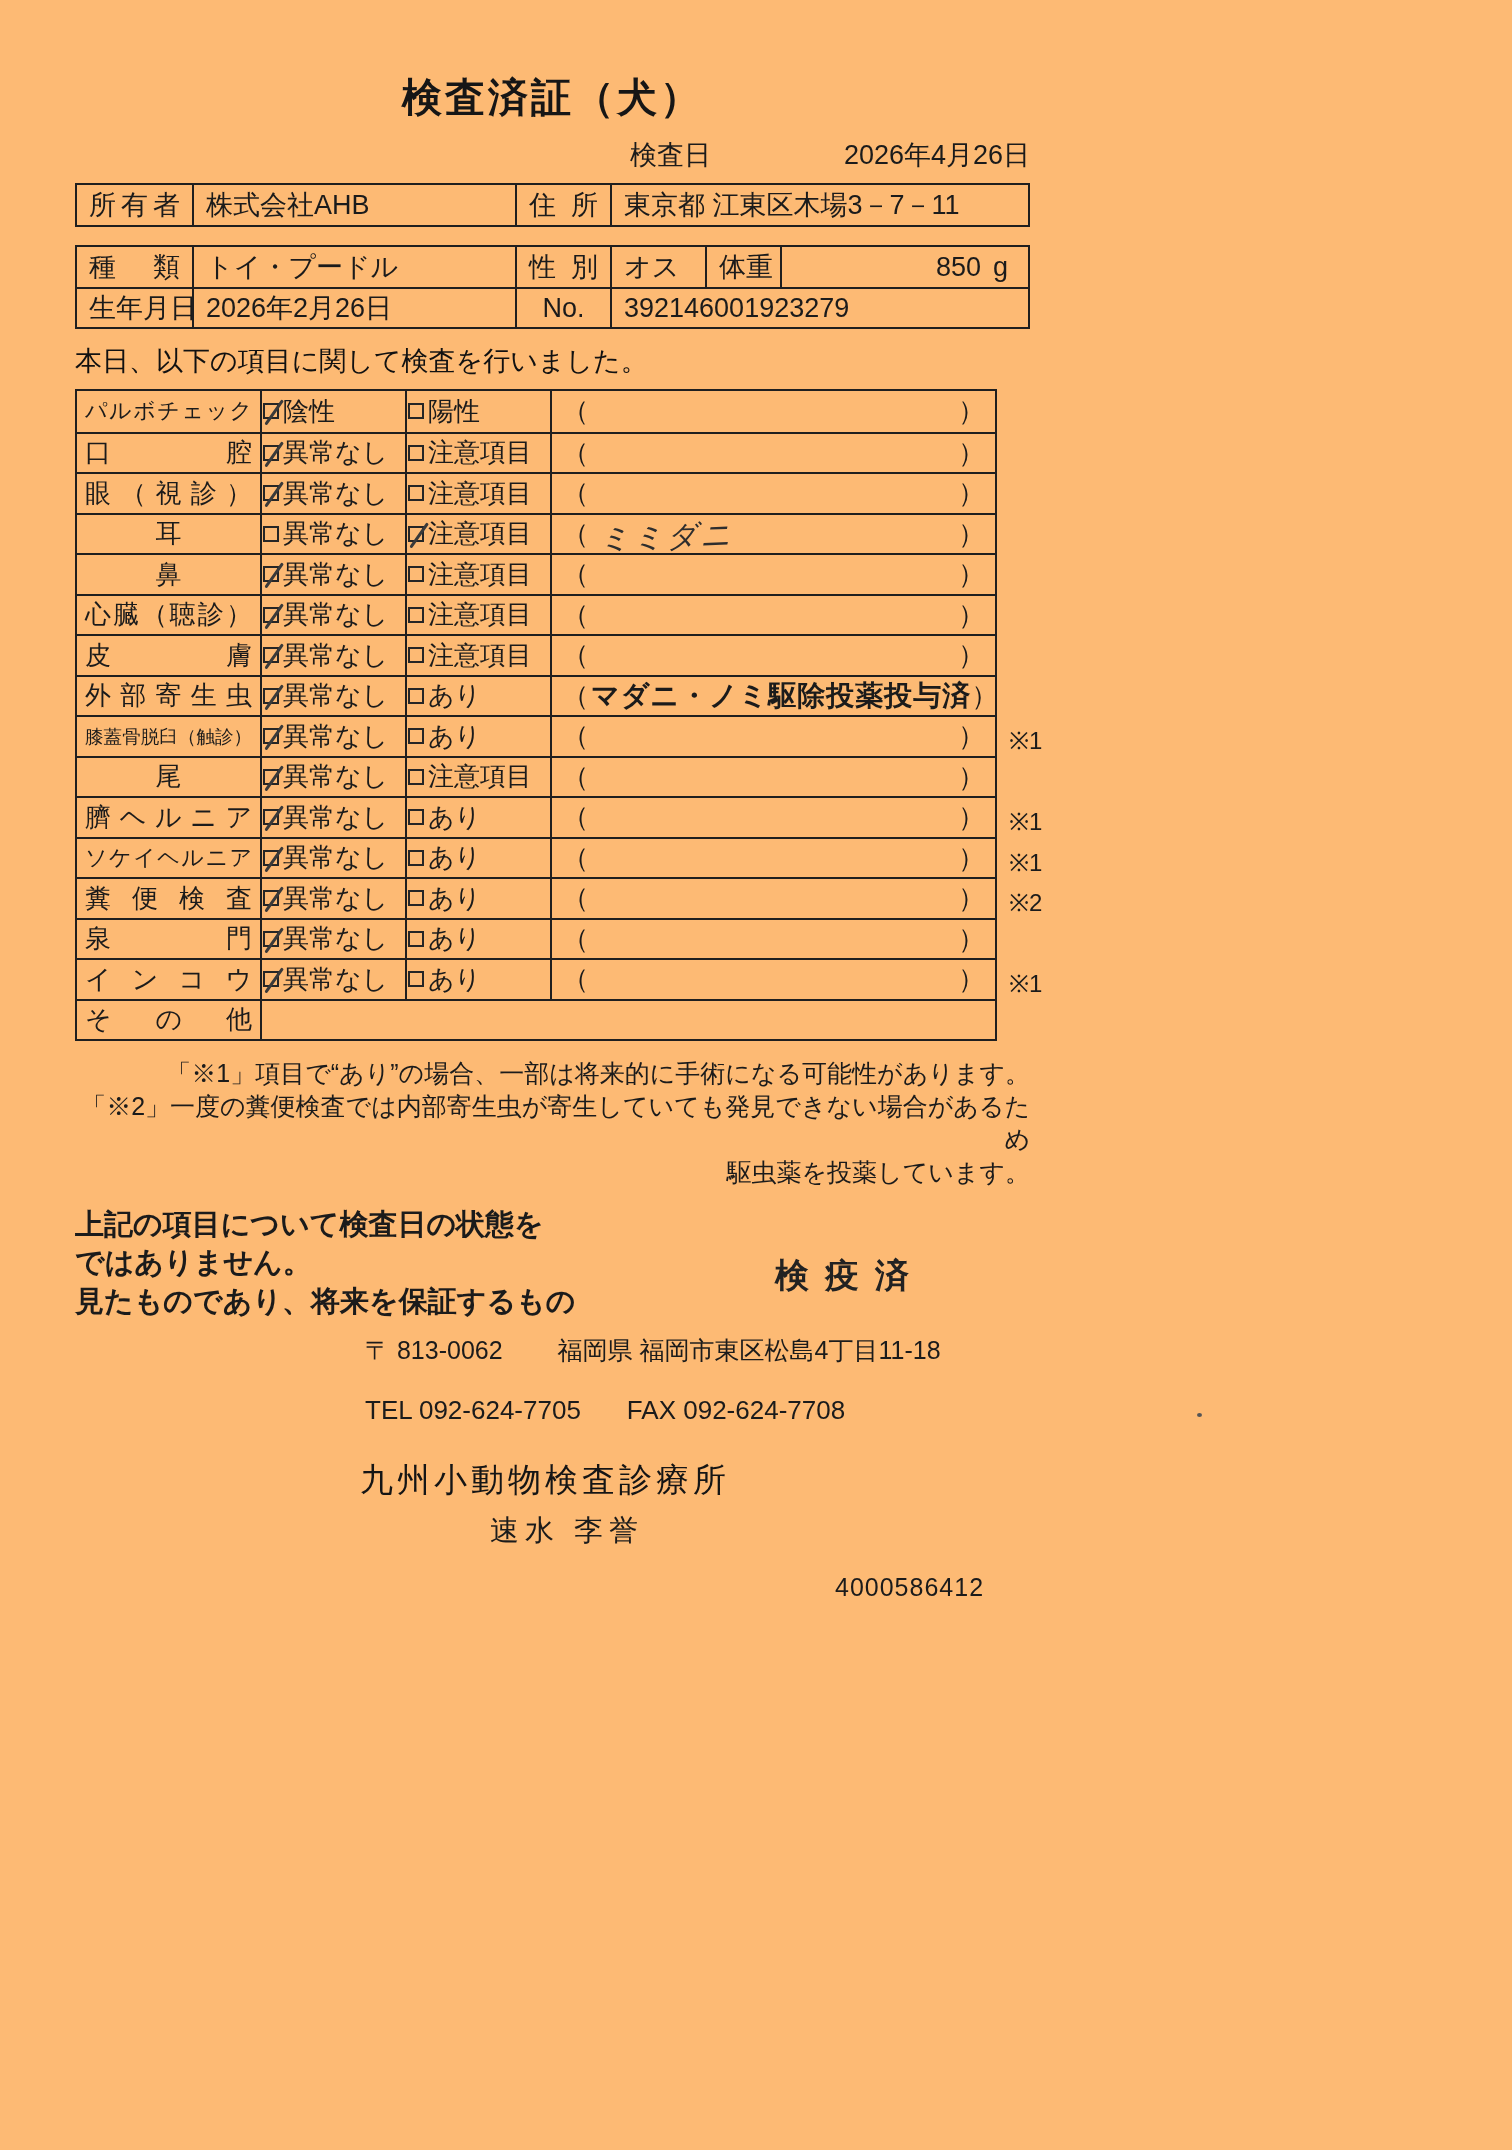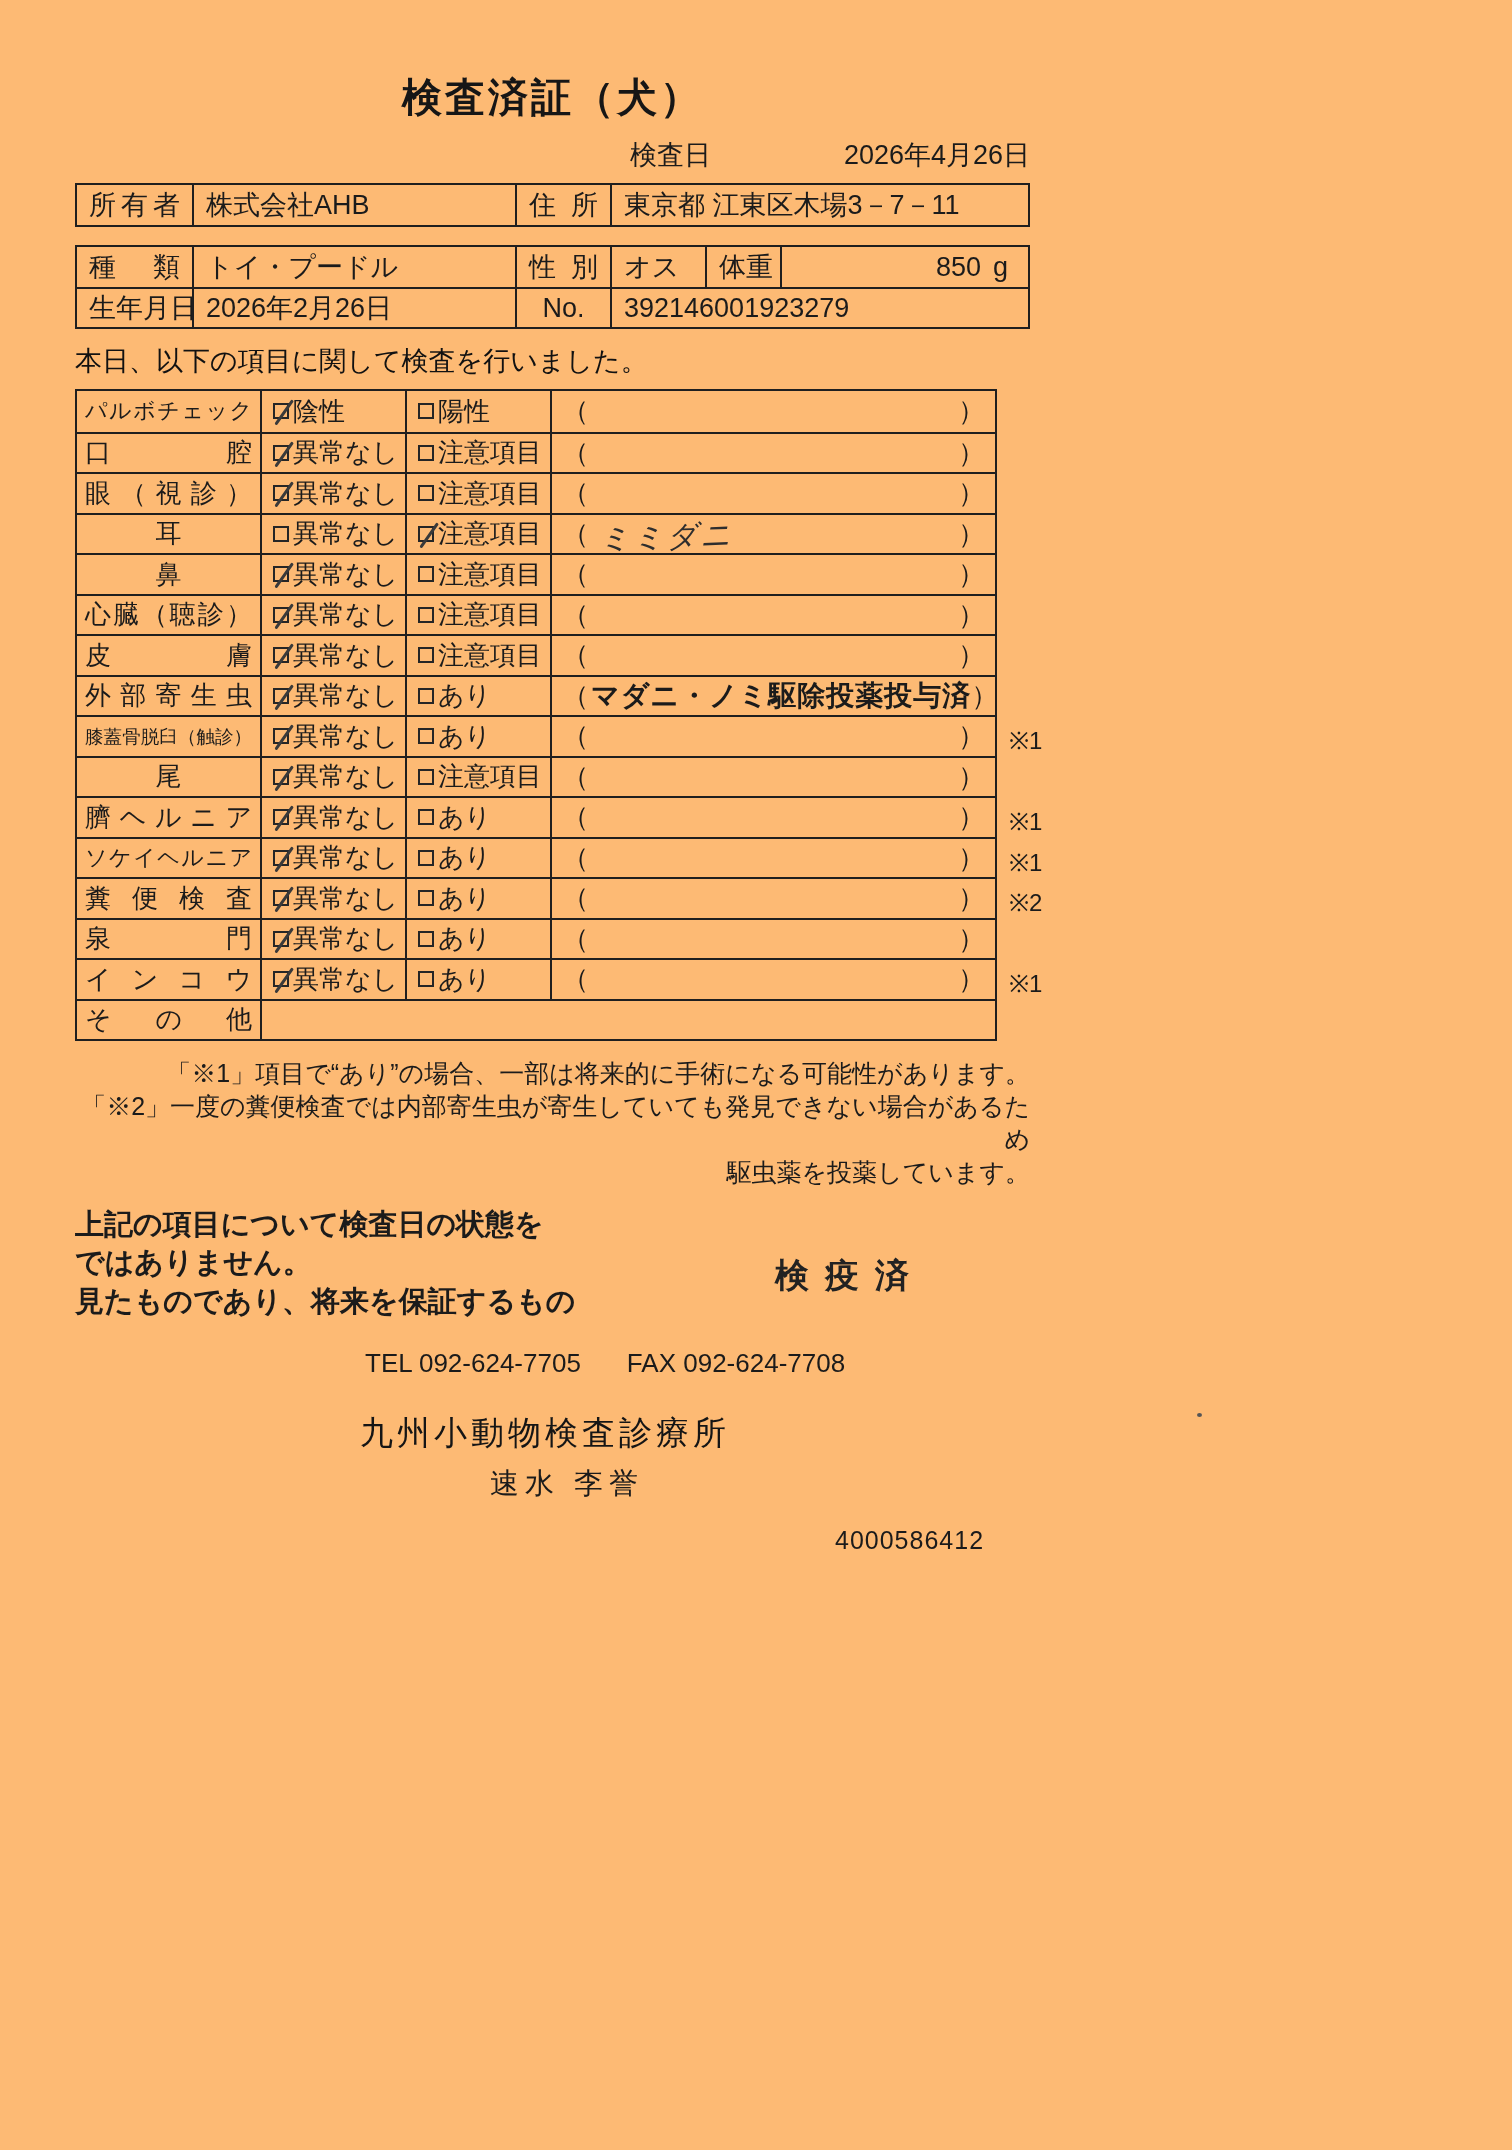--- a/index.html
+++ b/index.html
@@ -29,21 +29,21 @@
   .weightunit { display: block; padding: 0 20px 0 12px; }
 
   
   .intro { margin-top: 14px; font-size: 27px; color: #111; }
   .insp { margin-top: 10px; width: 922px; border: 2.5px solid #1f1f1f; font-size: 26px; }
   .insp .trow { position: relative; height: 40.5px; }
   .lbl { width: 183px; padding: 0 8px; justify-content: space-between; }
   .lbl.center { justify-content: center; }
   .lbl.small { font-size: 18.5px; }
   .lbl.small2 { font-size: 22px; }
-  .opt { width: 145px; padding-left: 11px; }
+  .opt { width: 145px; padding-left: 1px; }
   .optlbl { margin-left: 2px; white-space: nowrap; }
   .paren { flex: 1; padding: 0 10px; }
   .paren .pp { flex: none; font-size: 27px; }
   .remark { flex: 1; padding-left: 10px; white-space: nowrap; overflow: visible; }
   .remark.hand { font-style: italic; font-size: 30px; color: #2e2e2e; transform: rotate(-2deg); letter-spacing: 3px; }
   .remark.printed { font-weight: bold; font-size: 28px; letter-spacing: 1px; padding-left: 2px; }
   .mark { position: absolute; left: 100%; top: 6px; margin-left: 14px; font-size: 24px; white-space: nowrap; }
 
   
   .box { position: relative; flex: none; width: 16px; height: 16px; border: 2.5px solid #262626; margin-right: 2px; }
@@ -495,20 +495,24 @@
     </div>
 
     <div class="bottom">
       <div class="disclaimer">
         <div>上記の項目について検査日の状態を</div>
         <div>ではありません。</div>
         <div>見たものであり、将来を保証するもの</div>
       </div>
       <div class="stamp">検疫済</div>
 
+      <div class="addr-line">
+        <span>〒 813-0062</span>
+        <span>福岡県 福岡市東区松島4丁目11-18</span>
+      </div>
       <div class="tel-line">
         <span>TEL 092-624-7705</span>
         <span>FAX 092-624-7708</span>
       </div>
       <div class="clinic-name">九州小動物検査診療所</div>
       <div class="vet-name">速水 李誉</div>
       <div class="serial">4000586412</div>
     </div>
 
   </div>

